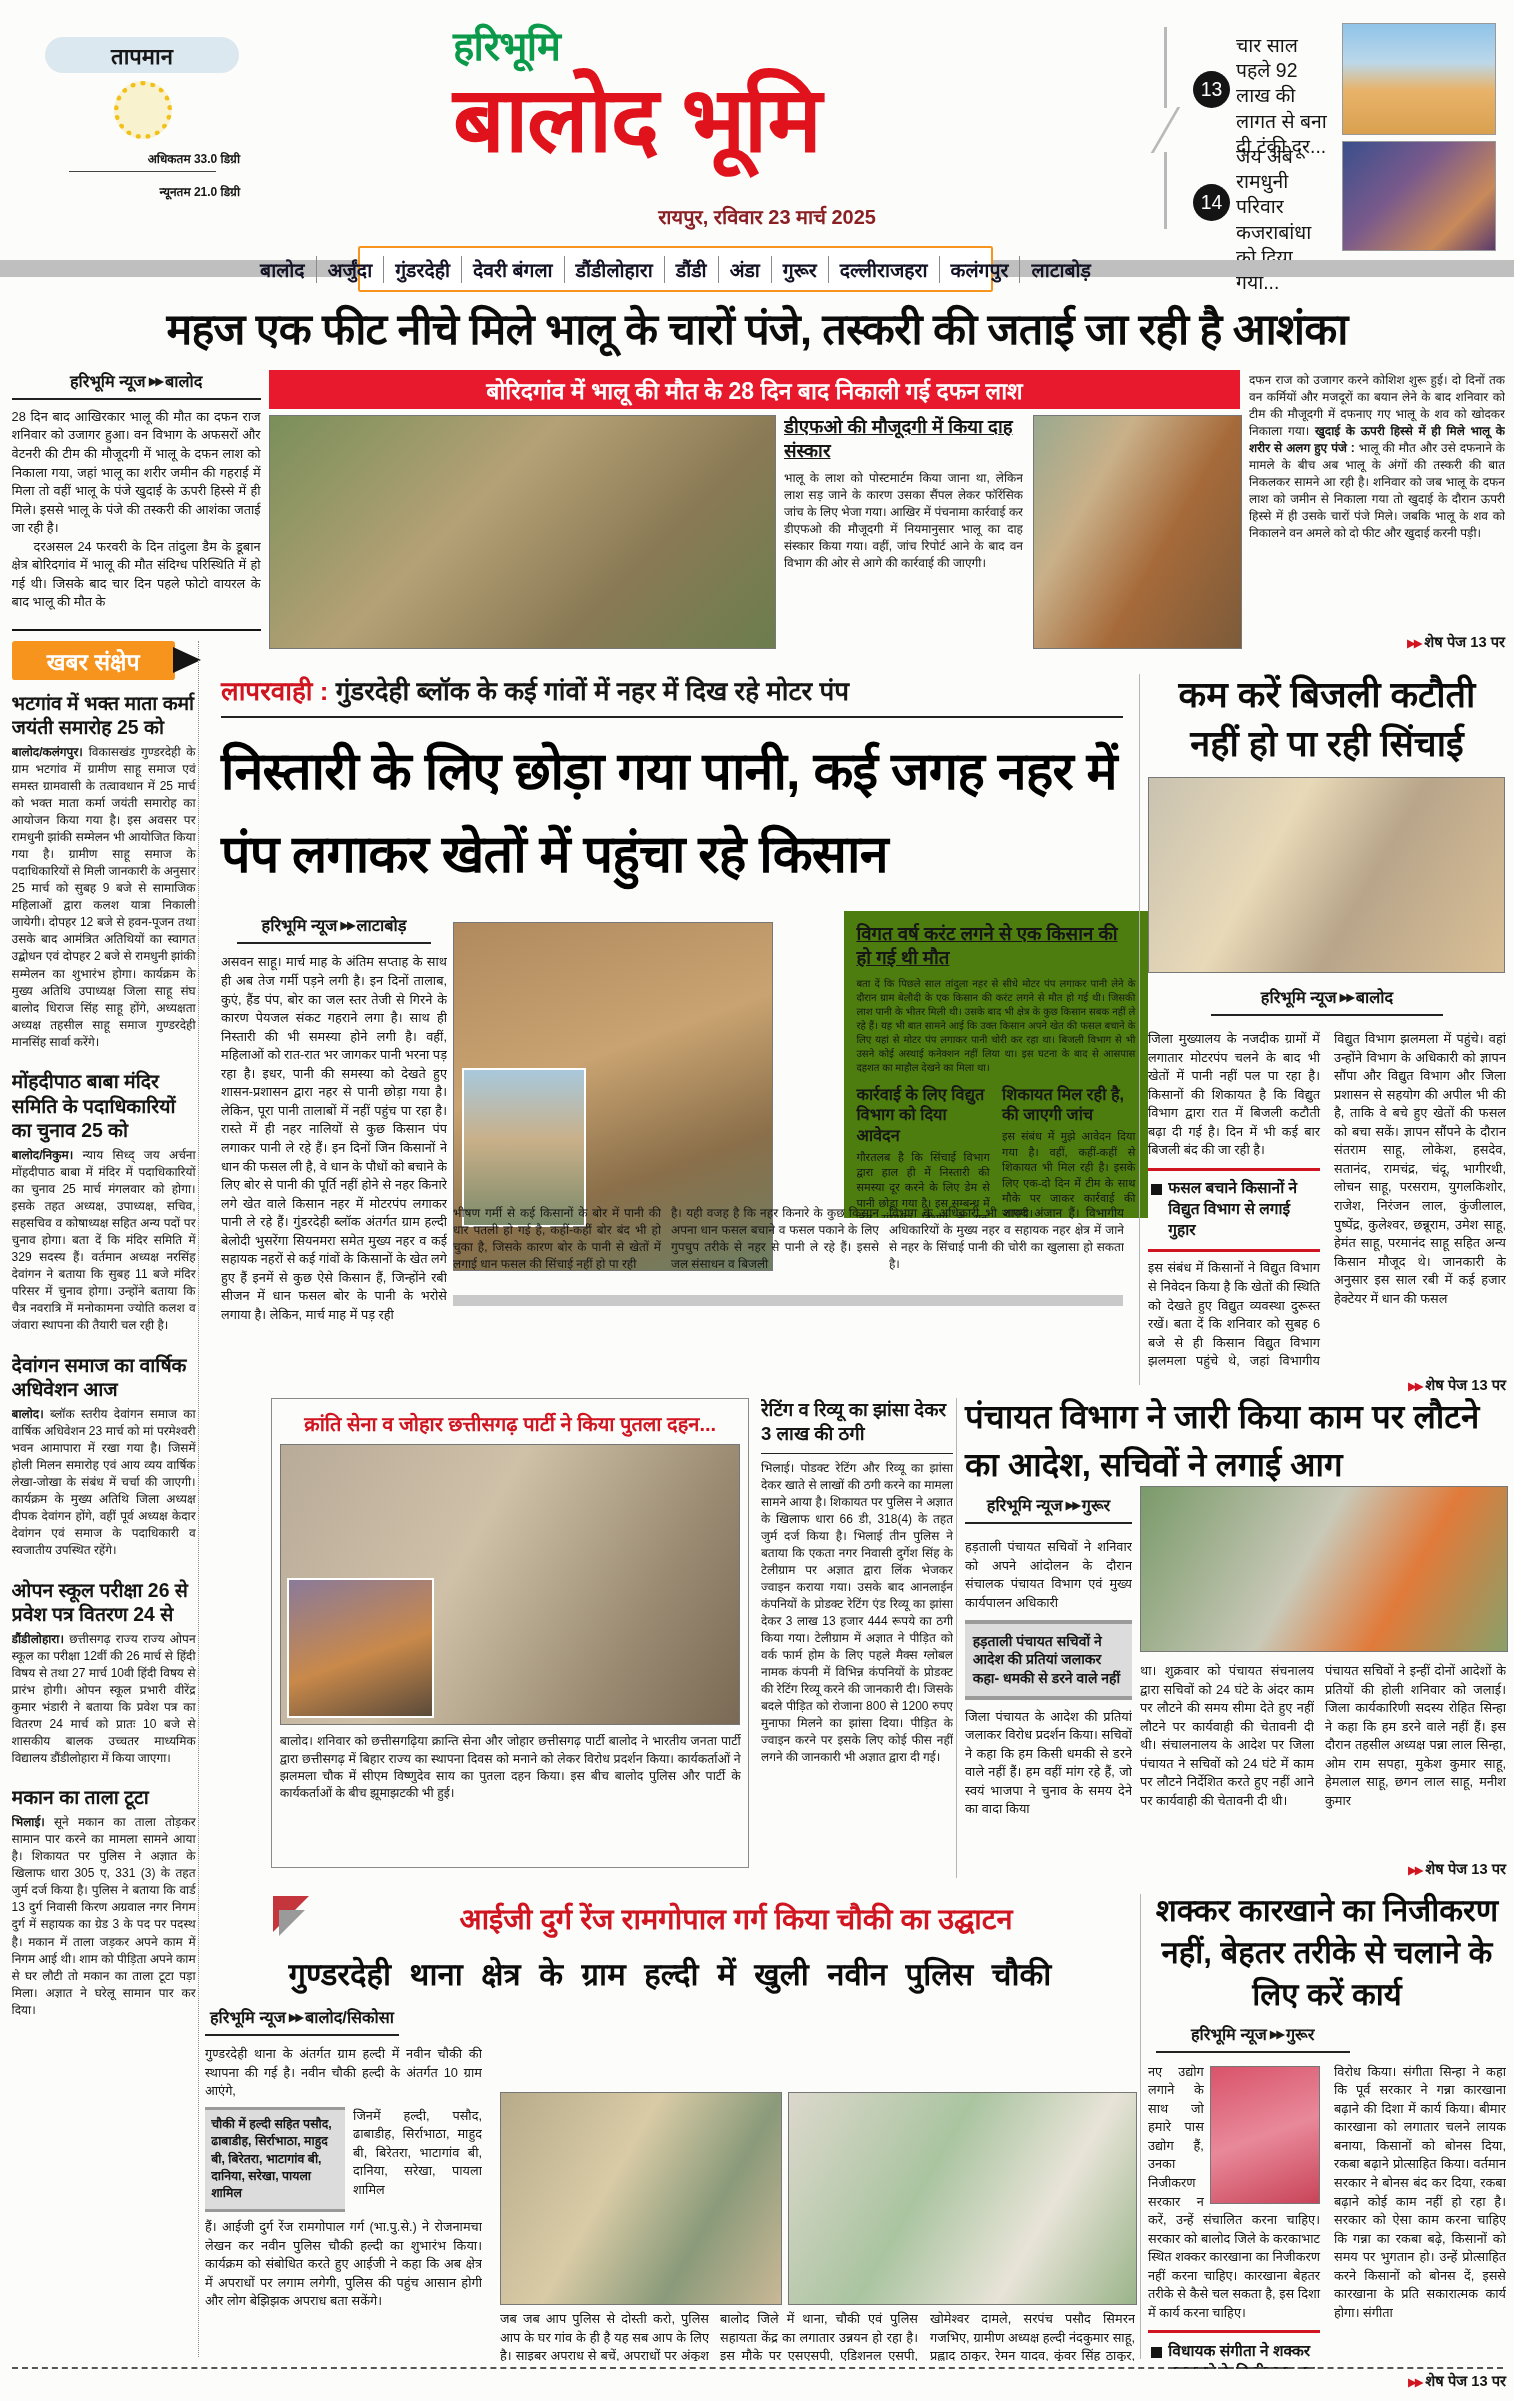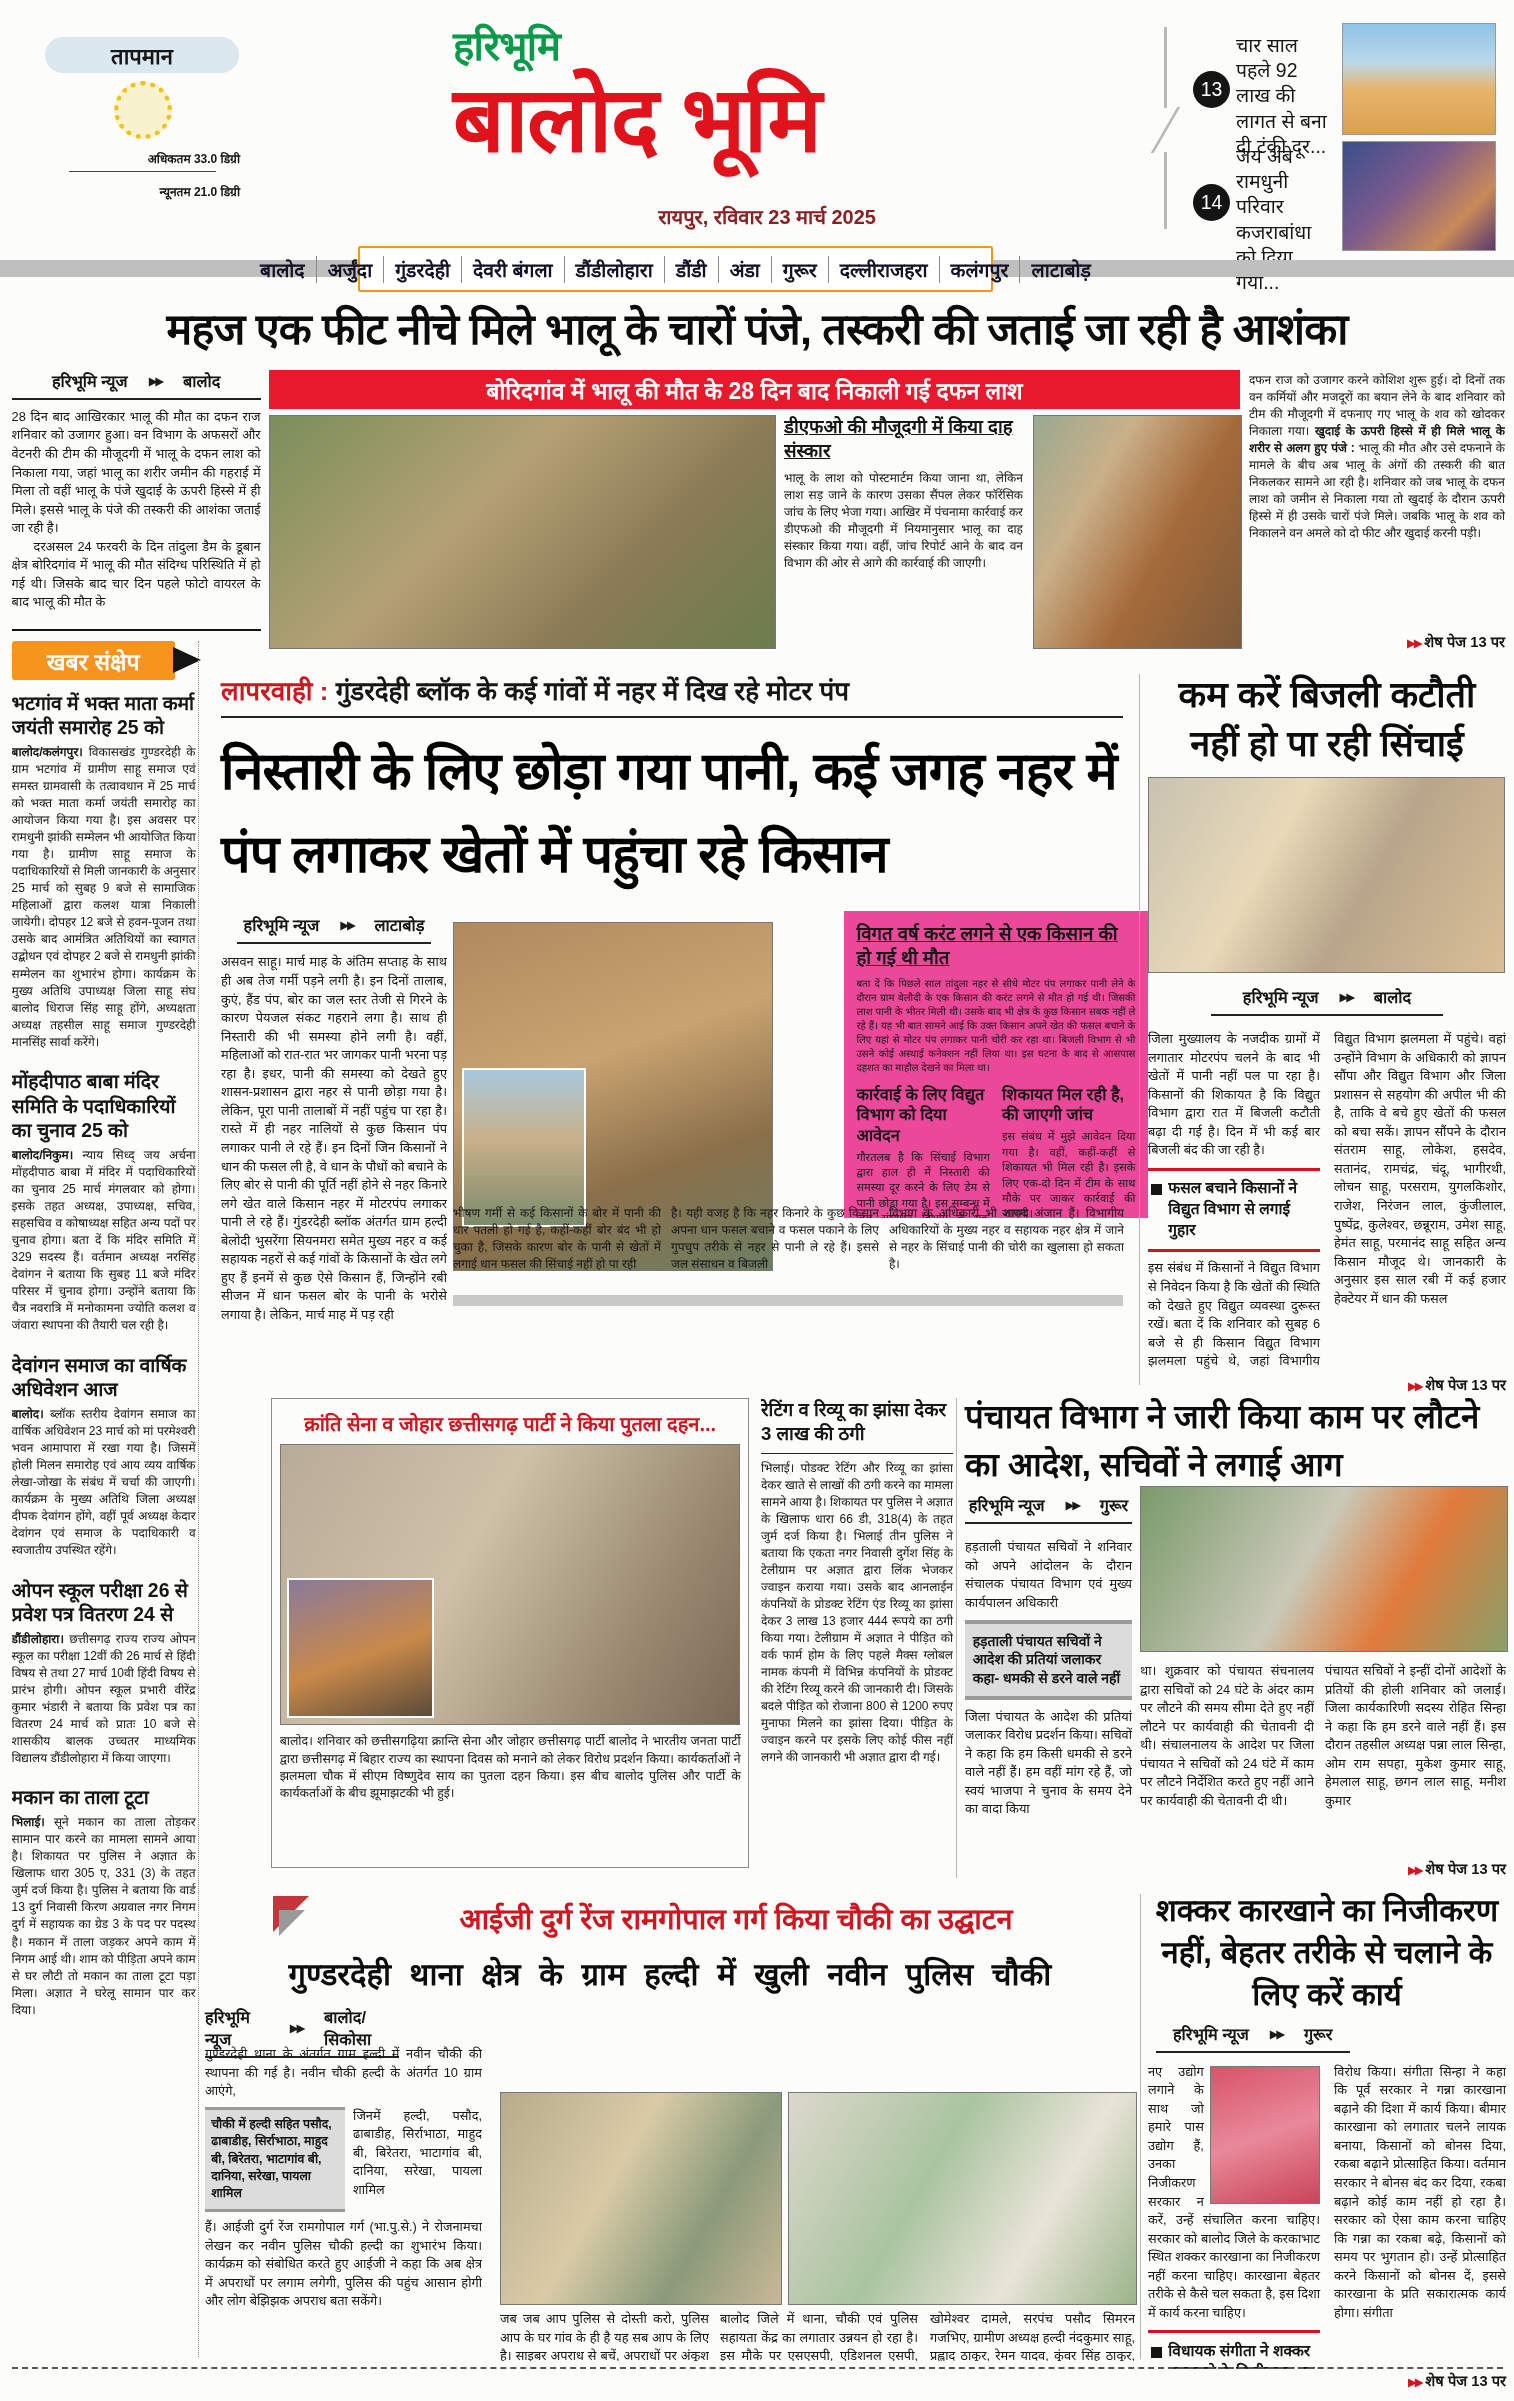--- a/index.html
+++ b/index.html
@@ -25,21 +25,21 @@
   .bracket{background:#b9b9b9;}
 
   
   .nav-band{background:#bfbfbf;height:17px;}
   .nav-box{background:#fff;border:2.3px solid #f7941d;border-radius:2.3px;display:flex;align-items:center;
            justify-content:center;height:42px;}
   .nav-item{font-size:19.4px;font-weight:bold;color:#131325;padding:0 11px;border-right:1.5px solid #8a8a8a;white-space:nowrap;}
   .nav-item:last-child{border-right:none;}
 
   
-  .byline{display:flex;align-items:center;justify-content:center;gap:21px;font-weight:bold;font-size:16.3px;
+  .byline{display:flex;align-items:center;justify-content:center;gap:3px;font-weight:bold;font-size:16.3px;
           border-bottom:2.3px solid #222;padding-bottom:6.2px;}
   .arr{color:#1a1a1a;font-size:11.6px;letter-spacing:-2.3px;}
   .arr.red{color:#d01420;}
   .more-tag{font-weight:bold;font-size:14.7px;text-align:right;}
   .body-s{font-size:12px;line-height:1.42;}
   .body-m{font-size:12.8px;line-height:1.45;}
   .place{font-weight:bold;}
 
   
   .lead-headline{font-size:43px;font-weight:800;line-height:1.3;letter-spacing:-0.8px;white-space:nowrap;color:#0c0c0c;}
@@ -55,21 +55,21 @@
   .kb-head::after{content:"";position:absolute;right:-26px;top:6.2px;border-left:28px solid #141414;
                   border-top:13px solid transparent;border-bottom:13px solid transparent;}
   .kb-item{margin-bottom:18.6px;}
   .kb-title{font-size:19.4px;font-weight:800;line-height:1.25;margin-bottom:4.6px;}
   .kb-body{font-size:12px;line-height:1.42;}
 
   
   .kicker{font-size:26px;font-weight:800;border-bottom:2.3px solid #222;padding-bottom:7.7px;}
   .kicker .red{color:#d01420;margin-top:36px;}
   .canal-headline{font-size:52px;font-weight:800;line-height:1.6;letter-spacing:-0.8px;color:#000000;}
-  .graybox{background:#ec4899;padding:11px 12.4px;}
+  .graybox{background:#4d7c0f;padding:11px 12.4px;}
   .gb-title{font-size:18.6px;font-weight:800;text-decoration:underline;margin-bottom:6.2px;line-height:1.3;}
   .gb-body{font-size:10px;line-height:1.4;}
   .gb-sub{display:flex;gap:12.4px;margin-top:9.3px;}
   .gb-sub-title{font-size:16.3px;font-weight:800;line-height:1.25;margin-bottom:4.6px;}
   .gb-sub-body{font-size:11.2px;line-height:1.38;}
   .gray-bar{background:#c9c9c9;}
 
   
   .power-headline{font-size:36px;font-weight:800;line-height:1.35;text-align:center;color:#0c0c0c;}
   .pull-quote{border-top:3.1px solid #d01420;border-bottom:3.1px solid #d01420;padding:7.7px 3.1px;margin:7.7px 0;

